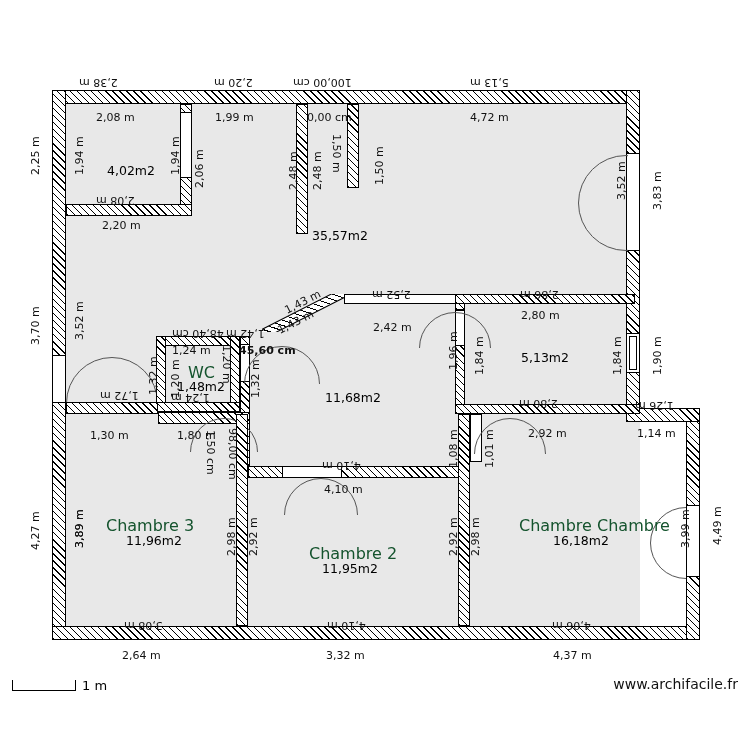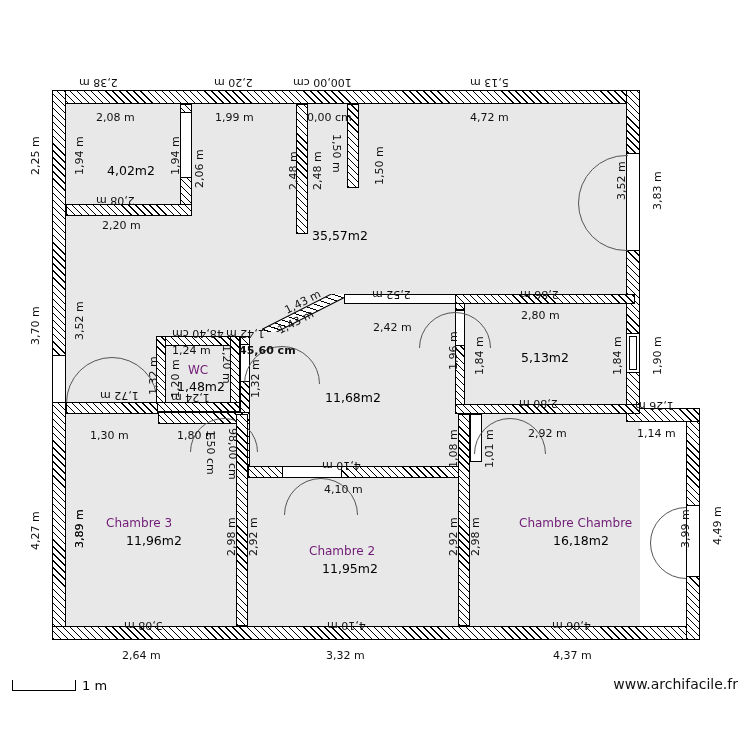--- a/index.html
+++ b/index.html
@@ -32,21 +32,21 @@
     font-size:11px;
     line-height:11px;
     white-space:nowrap;
     color:#111;
     letter-spacing:0px;
   }
   .flip{transform:rotate(180deg);transform-origin:center center;}
   .vtxt{transform:rotate(-90deg);transform-origin:left top;}
   .vtxtflip{transform:rotate(90deg);transform-origin:left top;}
 
-  .roomname{position:absolute;font-size:12px;white-space:nowrap;color:#701a75;}
+  .roomname{position:absolute;font-size:16px;white-space:nowrap;color:#14532d;}
   .roomarea{position:absolute;font-size:12.5px;white-space:nowrap;color:#000;}
 
   
   .arc{position:absolute;border:1px solid #555;border-radius:50%;
        background:transparent;}
   .opening{position:absolute;background:#ffffff;border:1px solid #000;}
 
   
   .scalebar{position:absolute;left:12px;top:680px;width:62px;height:10px;
             border-left:1.5px solid #000;border-bottom:1.5px solid #000;

